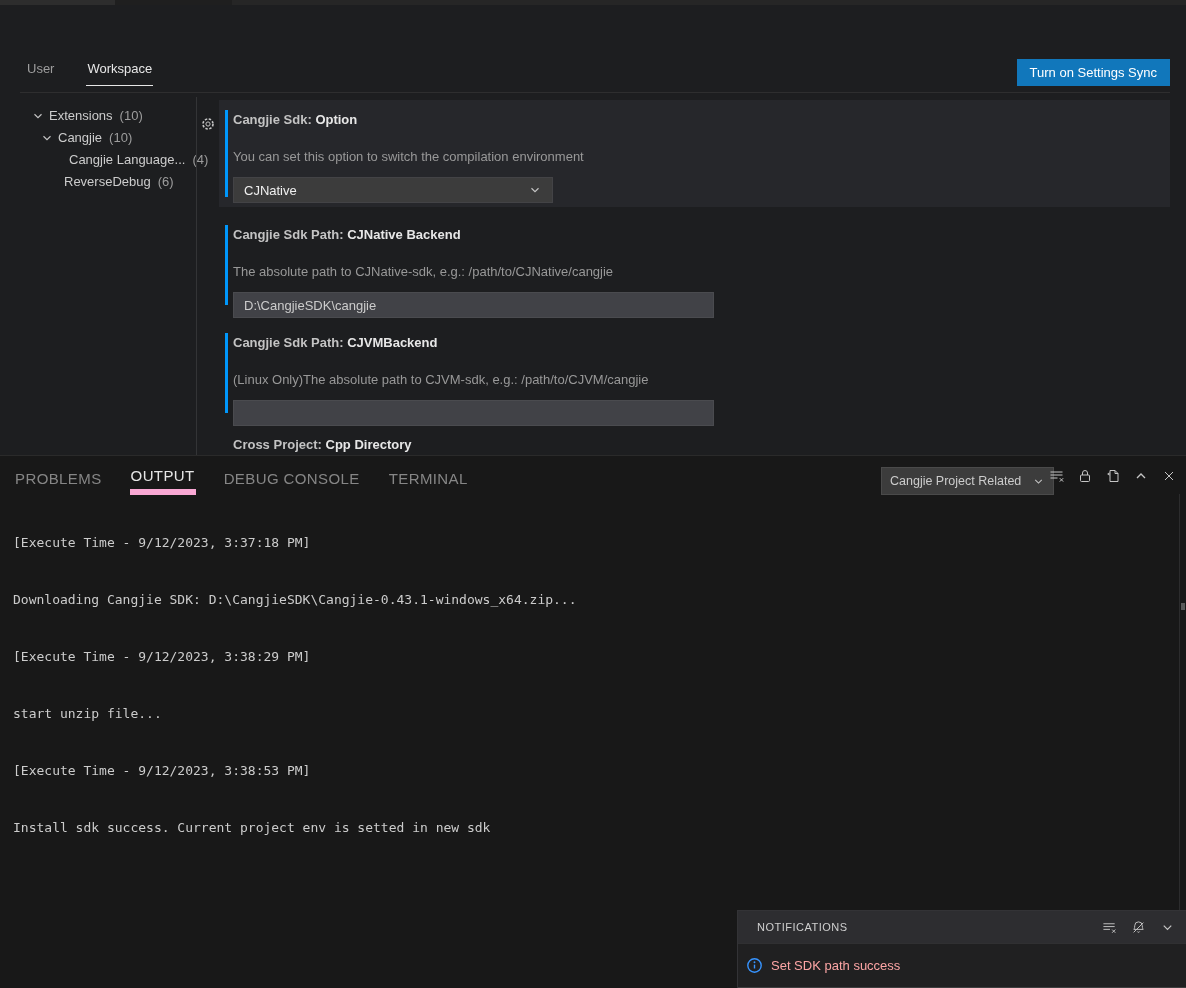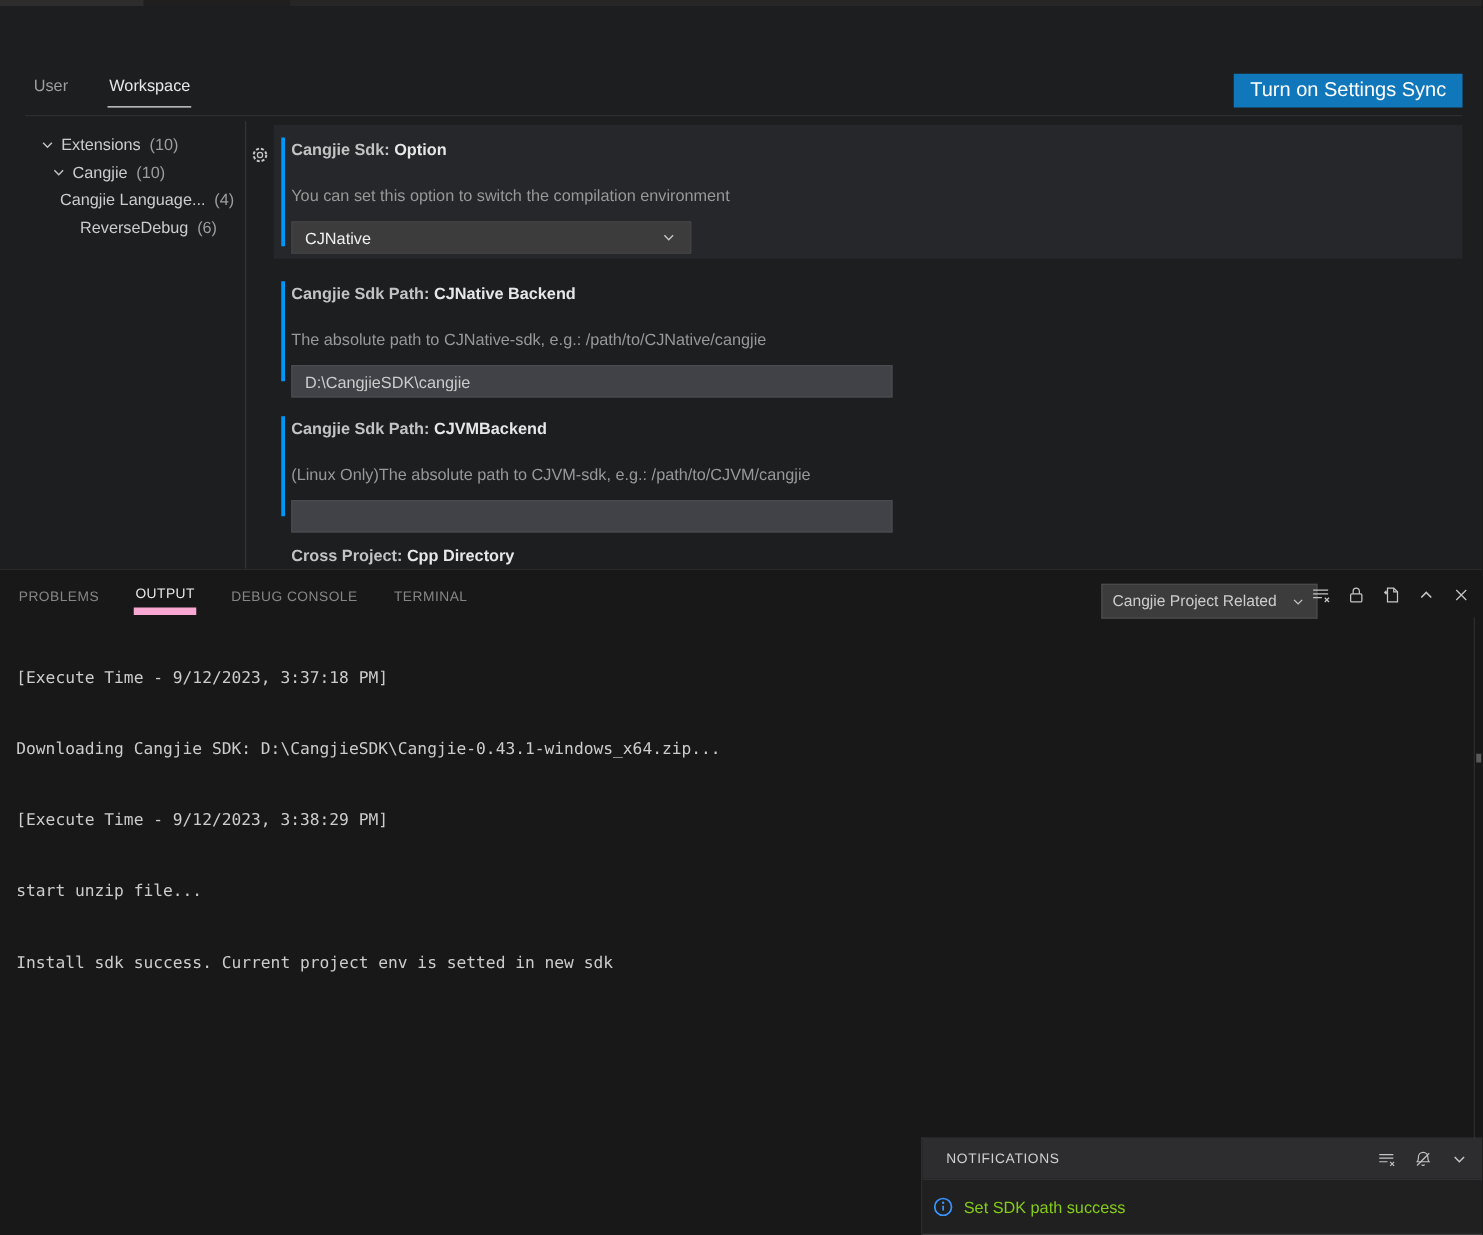--- a/index.html
+++ b/index.html
@@ -33,21 +33,21 @@
   }
   .icon-btn { width:18px; height:18px; display:flex; align-items:center; justify-content:center; cursor:pointer; }
 
   .scope-row { position:absolute; left:26px; top:50px; height:36px; display:flex; gap:31px; align-items:flex-start; }
   .scope-tab { padding:6px 1px 9px; color:#9d9d9d; cursor:pointer; }
   .scope-tab.active { color:#e7e7e7; border-bottom:1px solid #e7e7e7; }
   .header-divider { position:absolute; left:20px; right:16px; top:87px; height:1px; background:#2e2e2f; }
 
   .sync-button {
     position:absolute; right:16px; top:54px; height:27px; padding:0 13px;
-    background:#1177bb; color:#ffffff; border:none; font-size:16px;
+    background:#1177bb; color:#ffffff; border:none; font-size:13px;
     font-family:"Liberation Sans", sans-serif; cursor:pointer; display:flex; align-items:center;
   }
 
   .toc { position:absolute; left:0; top:96px; width:196px; bottom:0; }
   .toc-item { position:absolute; height:22px; line-height:22px; color:#cccccc; cursor:pointer; white-space:nowrap; display:flex; align-items:center; gap:4px; }
   .toc-item .count { color:#9d9d9d; margin-left:3px; }
   .toc-chevron { width:14px; height:14px; }
   .toc-sep { position:absolute; left:196px; top:92px; width:1px; height:363px; background:#333436; }
 
   .gear-anchor { position:absolute; left:200px; top:111px; width:16px; height:16px; }
@@ -66,21 +66,21 @@
     padding:0 10px; cursor:pointer;
   }
   .setting-input {
     margin-top:13px; width:481px; height:26px; background:#414247; border:1px solid #4a4b4f;
     color:#cccccc; font-family:"Liberation Sans", sans-serif; font-size:13px; padding:0 10px; outline:none;
   }
 
   
   .panel { position:absolute; left:0; top:455px; width:1186px; bottom:0; background:#181818; border-top:1px solid #2a2a2a; }
   .panel-tabs { position:absolute; left:14px; top:0; height:38px; display:flex; gap:27px; align-items:center; }
-  .panel-tab { font-size:11px; letter-spacing:0.4px; color:#868686; padding:11px 1px 5px; cursor:pointer; }
+  .panel-tab { font-size:15px; letter-spacing:0.4px; color:#868686; padding:11px 1px 5px; cursor:pointer; }
   .panel-tab.active { color:#e7e7e7; border-bottom:6px solid #f9a8d4; }
 
   .channel-select {
     position:absolute; right:132px; top:11px; width:173px; height:28px;
     background:#3c3c3c; border:1px solid #4a4a4a; color:#cccccc; font-size:12.5px;
     display:flex; align-items:center; justify-content:space-between; padding:0 8px; cursor:pointer;
   }
   .panel-actions { position:absolute; right:8px; top:11px; display:flex; gap:10px; align-items:center; }
 
   .output {
@@ -94,21 +94,21 @@
   
   .notifications {
     position:absolute; left:737px; top:910px; right:0; bottom:0;
     display:flex; flex-direction:column;
     border-left:1px solid #333336; border-top:1px solid #333336;
   }
   .notif-header { height:32px; background:#2d2d30; display:flex; align-items:center; padding:0 10px 0 19px; }
   .notif-title { font-size:11px; letter-spacing:0.5px; color:#cfcfcf; flex:1; }
   .notif-actions { display:flex; gap:11px; align-items:center; }
   .notif-body { flex:1; background:#202021; border-top:1px solid #303032; border-bottom:1px solid #3f3f40; display:flex; align-items:center; padding-left:8px; gap:8px; }
-  .notif-msg { color:#84cc16; font-size:13px; }
+  .notif-msg { color:#fca5a5; font-size:13px; }
 </style>
 </head>
 <body>
 
 <div class="top-strip">
   <div class="seg1"></div>
   <div class="seg2"></div>
 </div>
 
 <div class="settings-editor">
@@ -134,21 +134,21 @@
     </div>
     <div class="toc-item" style="left:40px; top:26px;">
       <span class="toc-chevron icon">
         <svg width="14" height="14" viewBox="0 0 16 16">
             <path d="M4 6l4 4 4-4" fill="none" stroke="currentColor" stroke-width="1.3"></path>
           </svg>
       </span>
       <span>Cangjie</span>
       <span class="count">(10)</span>
     </div>
-    <div class="toc-item" style="left:48px; top:48px;">
+    <div class="toc-item" style="left:69px; top:48px;">
       <span>Cangjie Language...</span>
       <span class="count">(4)</span>
     </div>
     <div class="toc-item" style="left:64px; top:70px;">
       <span>ReverseDebug</span>
       <span class="count">(6)</span>
     </div>
   </div>
   <div class="toc-sep"></div>
 
@@ -259,20 +259,21 @@
           <path d="M4 4l8 8M12 4l-8 8" stroke="currentColor"></path>
         </svg>
     </span>
   </div>
 
   <div class="output">
     <div>[Execute Time - 9/12/2023, 3:37:18 PM]</div>
     <div>Downloading Cangjie SDK: D:\CangjieSDK\Cangjie-0.43.1-windows_x64.zip...</div>
     <div>[Execute Time - 9/12/2023, 3:38:29 PM]</div>
     <div>start unzip file...</div>
+    <div>[Execute Time - 9/12/2023, 3:38:53 PM]</div>
     <div>Install sdk success. Current project env is setted in new sdk</div>
   </div>
 
   <div class="scroll-sep"></div>
   <div class="scroll-thumb"></div>
 </div>
 
 <div class="notifications">
   <div class="notif-header">
     <span class="notif-title">NOTIFICATIONS</span>

